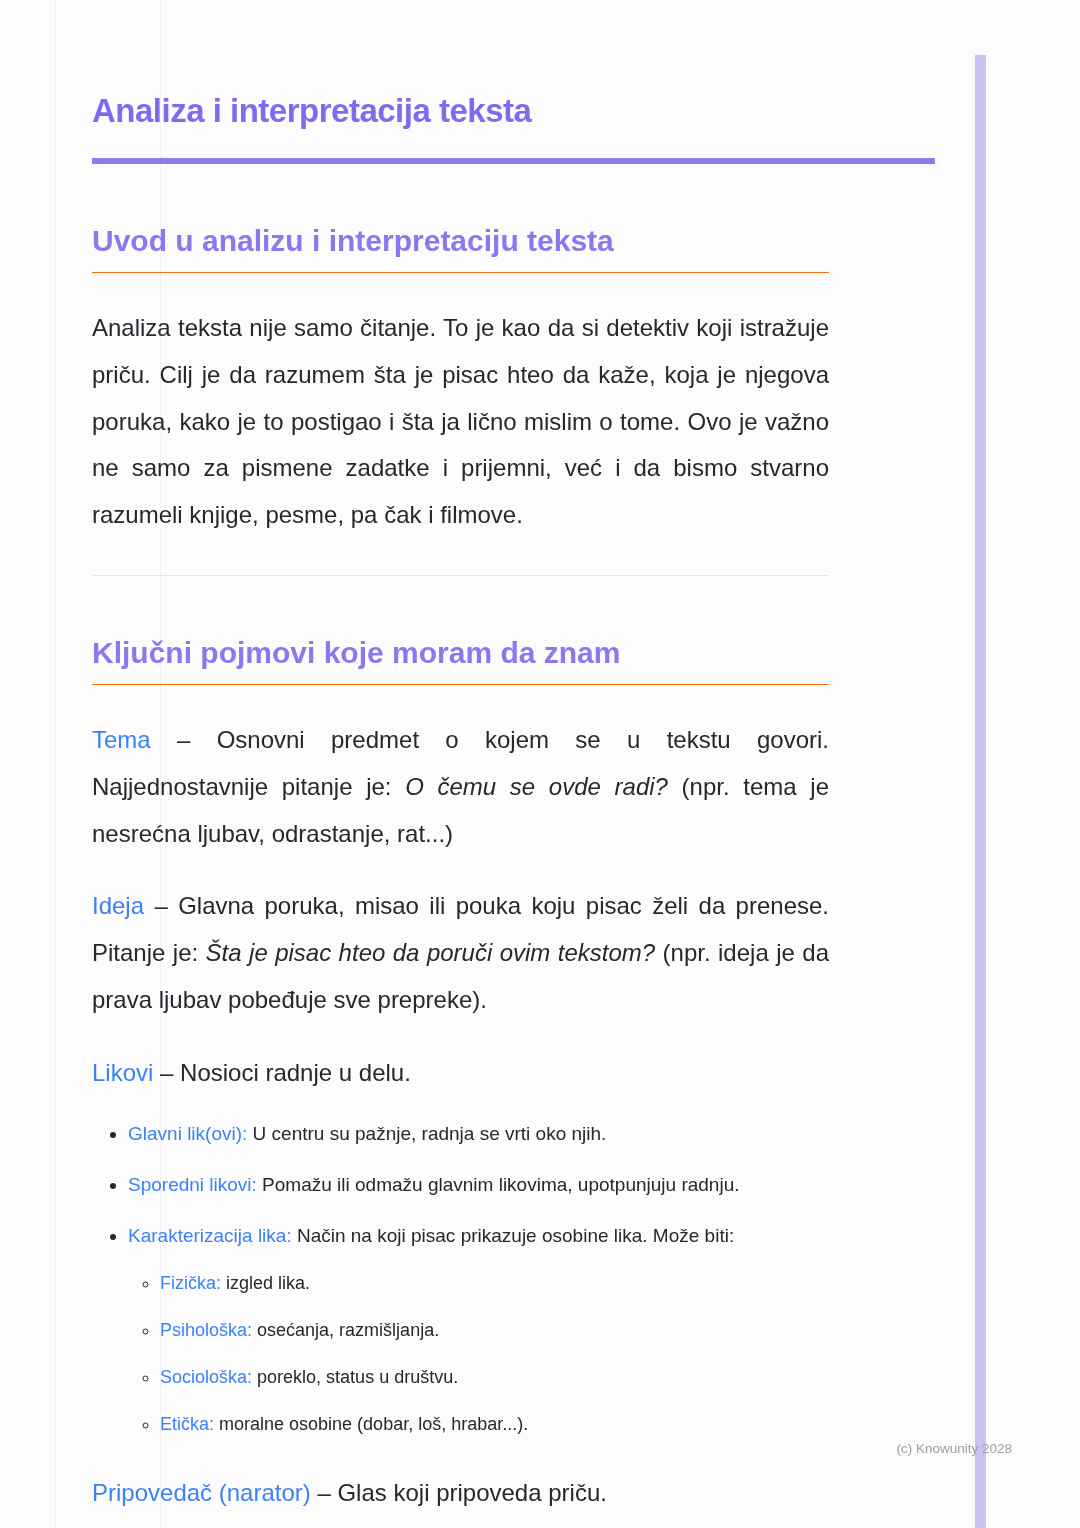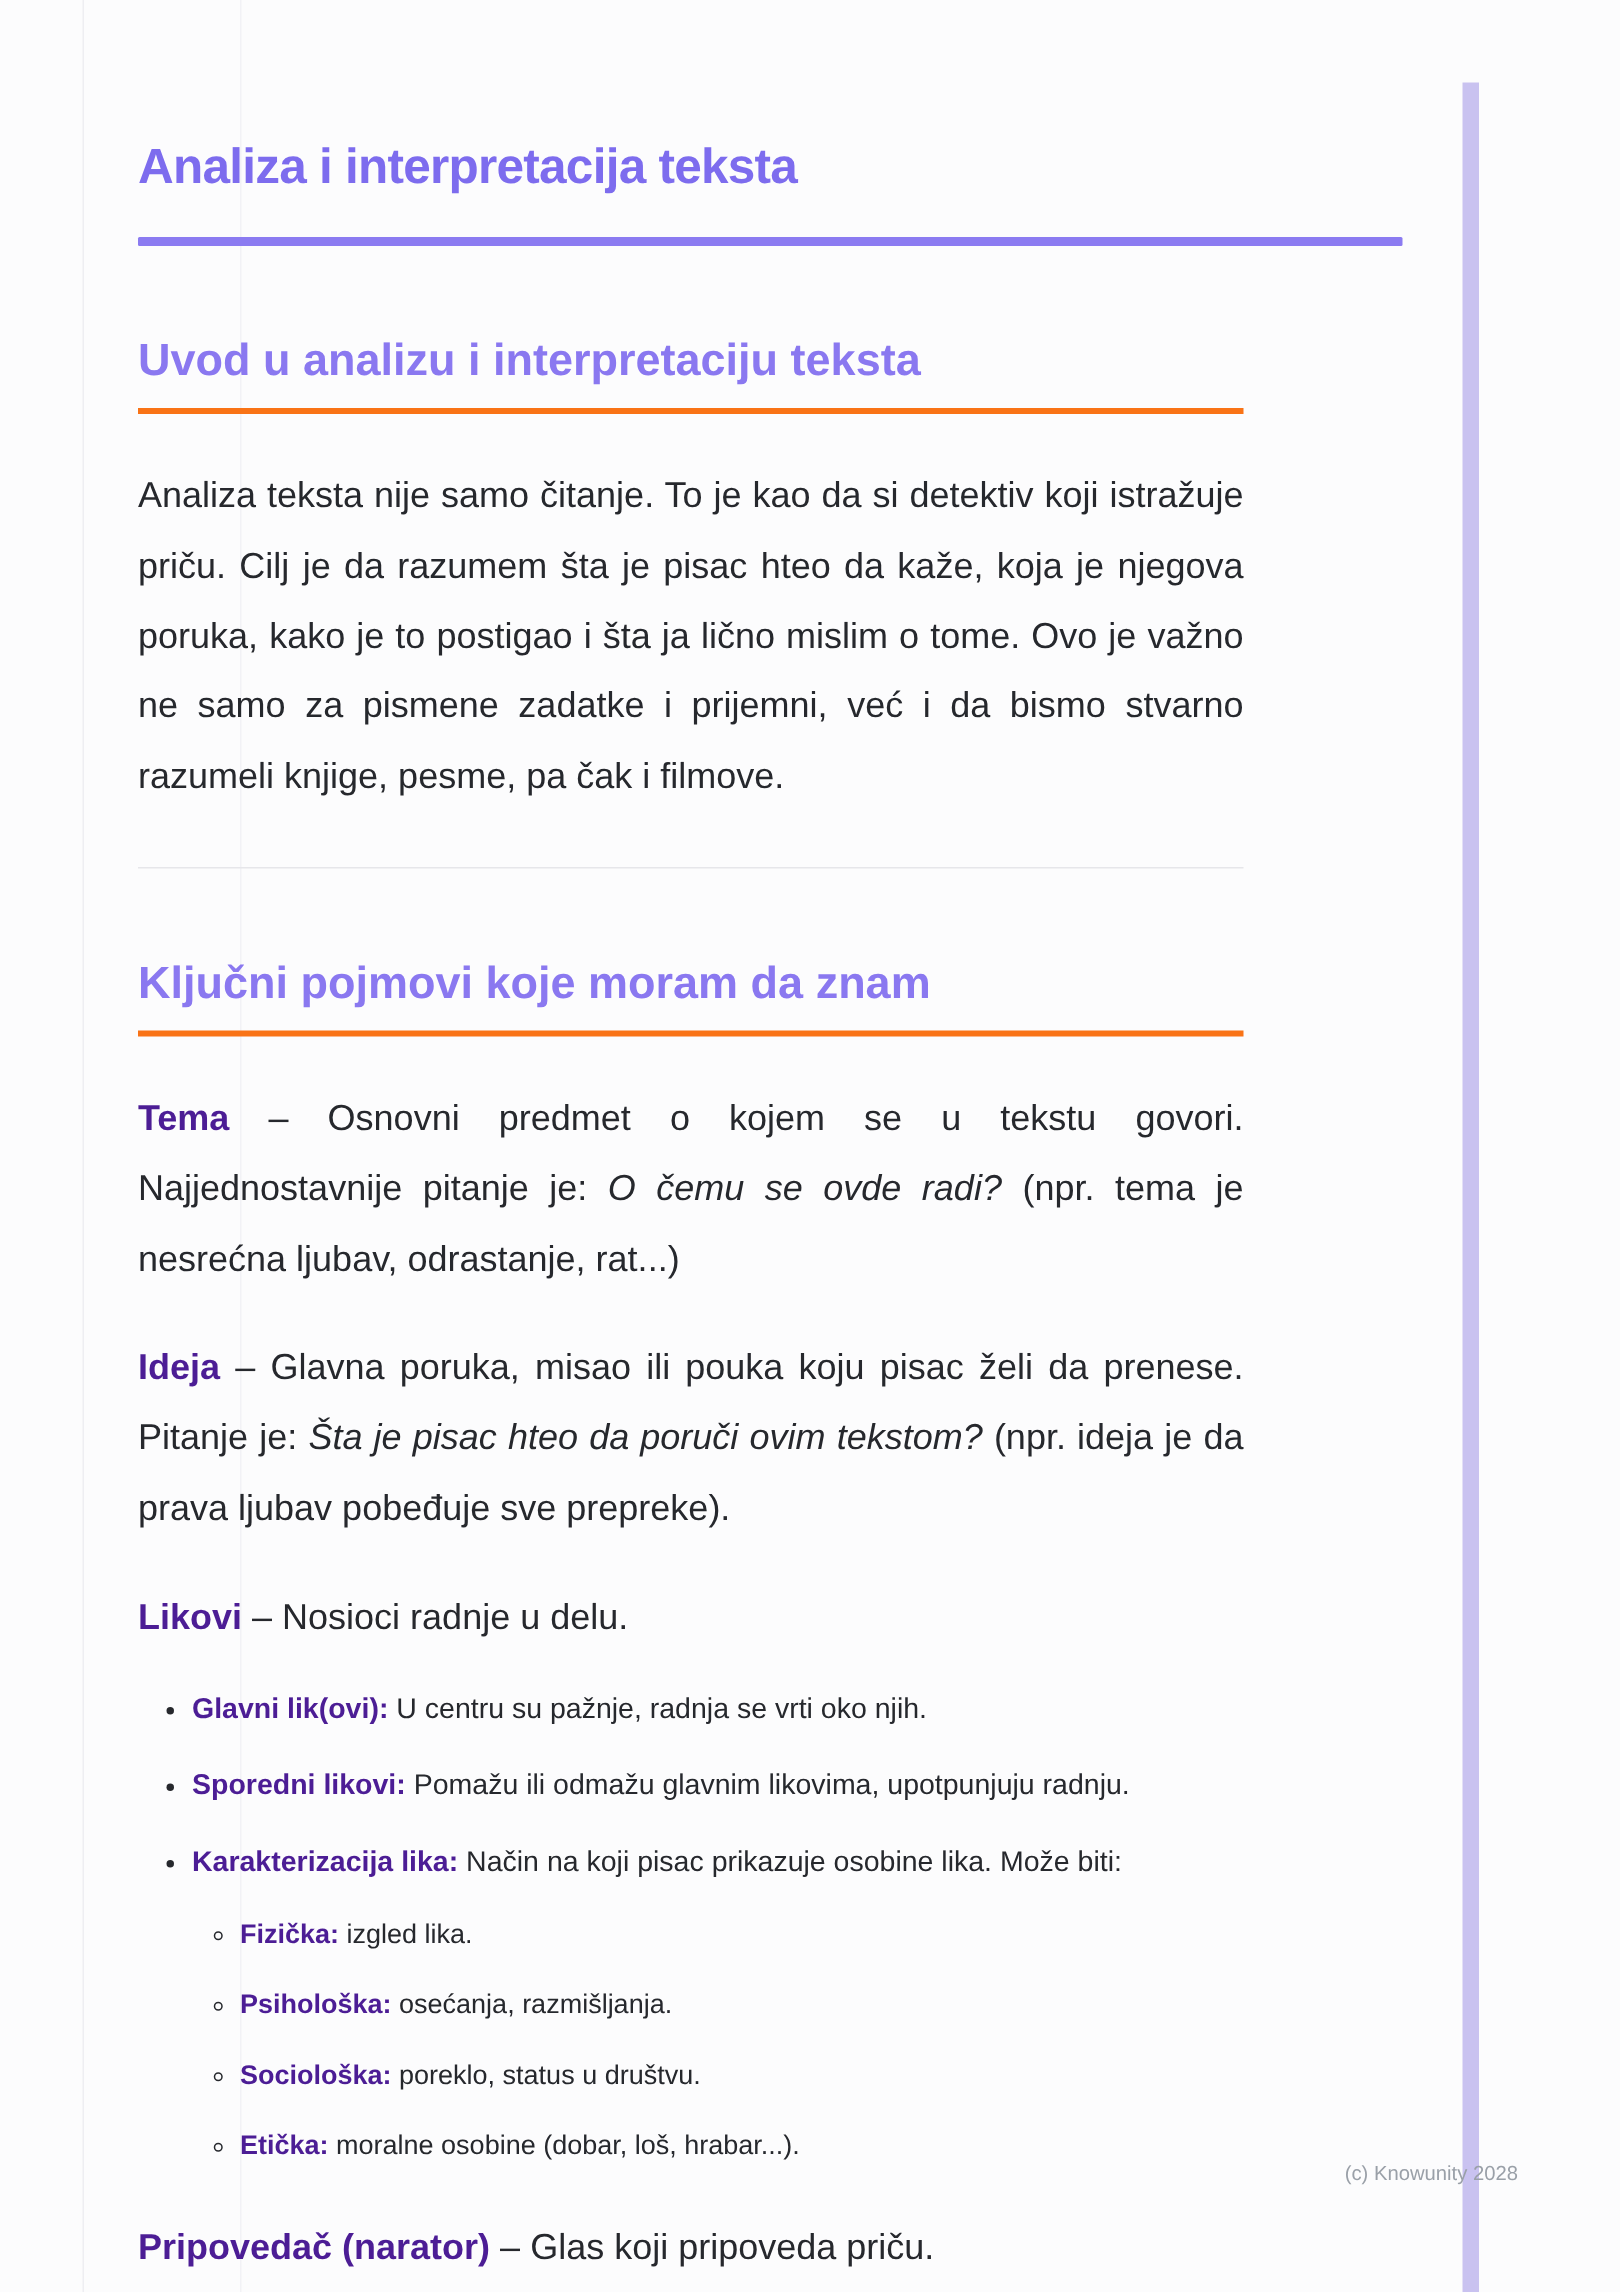--- a/index.html
+++ b/index.html
@@ -37,39 +37,39 @@
     background: #8b7bf1;
     border-radius: 1px;
   }
 
   section.block { margin-top: 60px; }
   h2.section-heading {
     font-size: 30px;
     font-weight: bold;
     color: #8a78f0;
     padding-bottom: 14px;
-    border-bottom: 4px solid #f97316;
+    border-bottom: 1px solid #f97316;
     margin-bottom: 32px;
     width: 737px;
   }
   p.body {
     width: 737px;
     font-size: 24px;
     line-height: 1.95;
     text-align: justify;
     margin-bottom: 26px;
   }
   p.body.no-gap { margin-bottom: 18px; }
   hr.section-divider {
     border: none;
     border-top: 1px solid #e6e6ea;
     width: 737px;
     margin: 36px 0 0 0;
   }
-  strong.term { font-weight: bold; color: #4c1d95; }
+  strong.term { font-weight: normal; color: #3b82f6; }
   em.q { font-style: italic; }
 
   ul.main-list {
     list-style: disc;
     width: 720px;
     padding-left: 36px;
     margin: 6px 0 28px 0;
   }
   ul.main-list > li {
     font-size: 19px;

